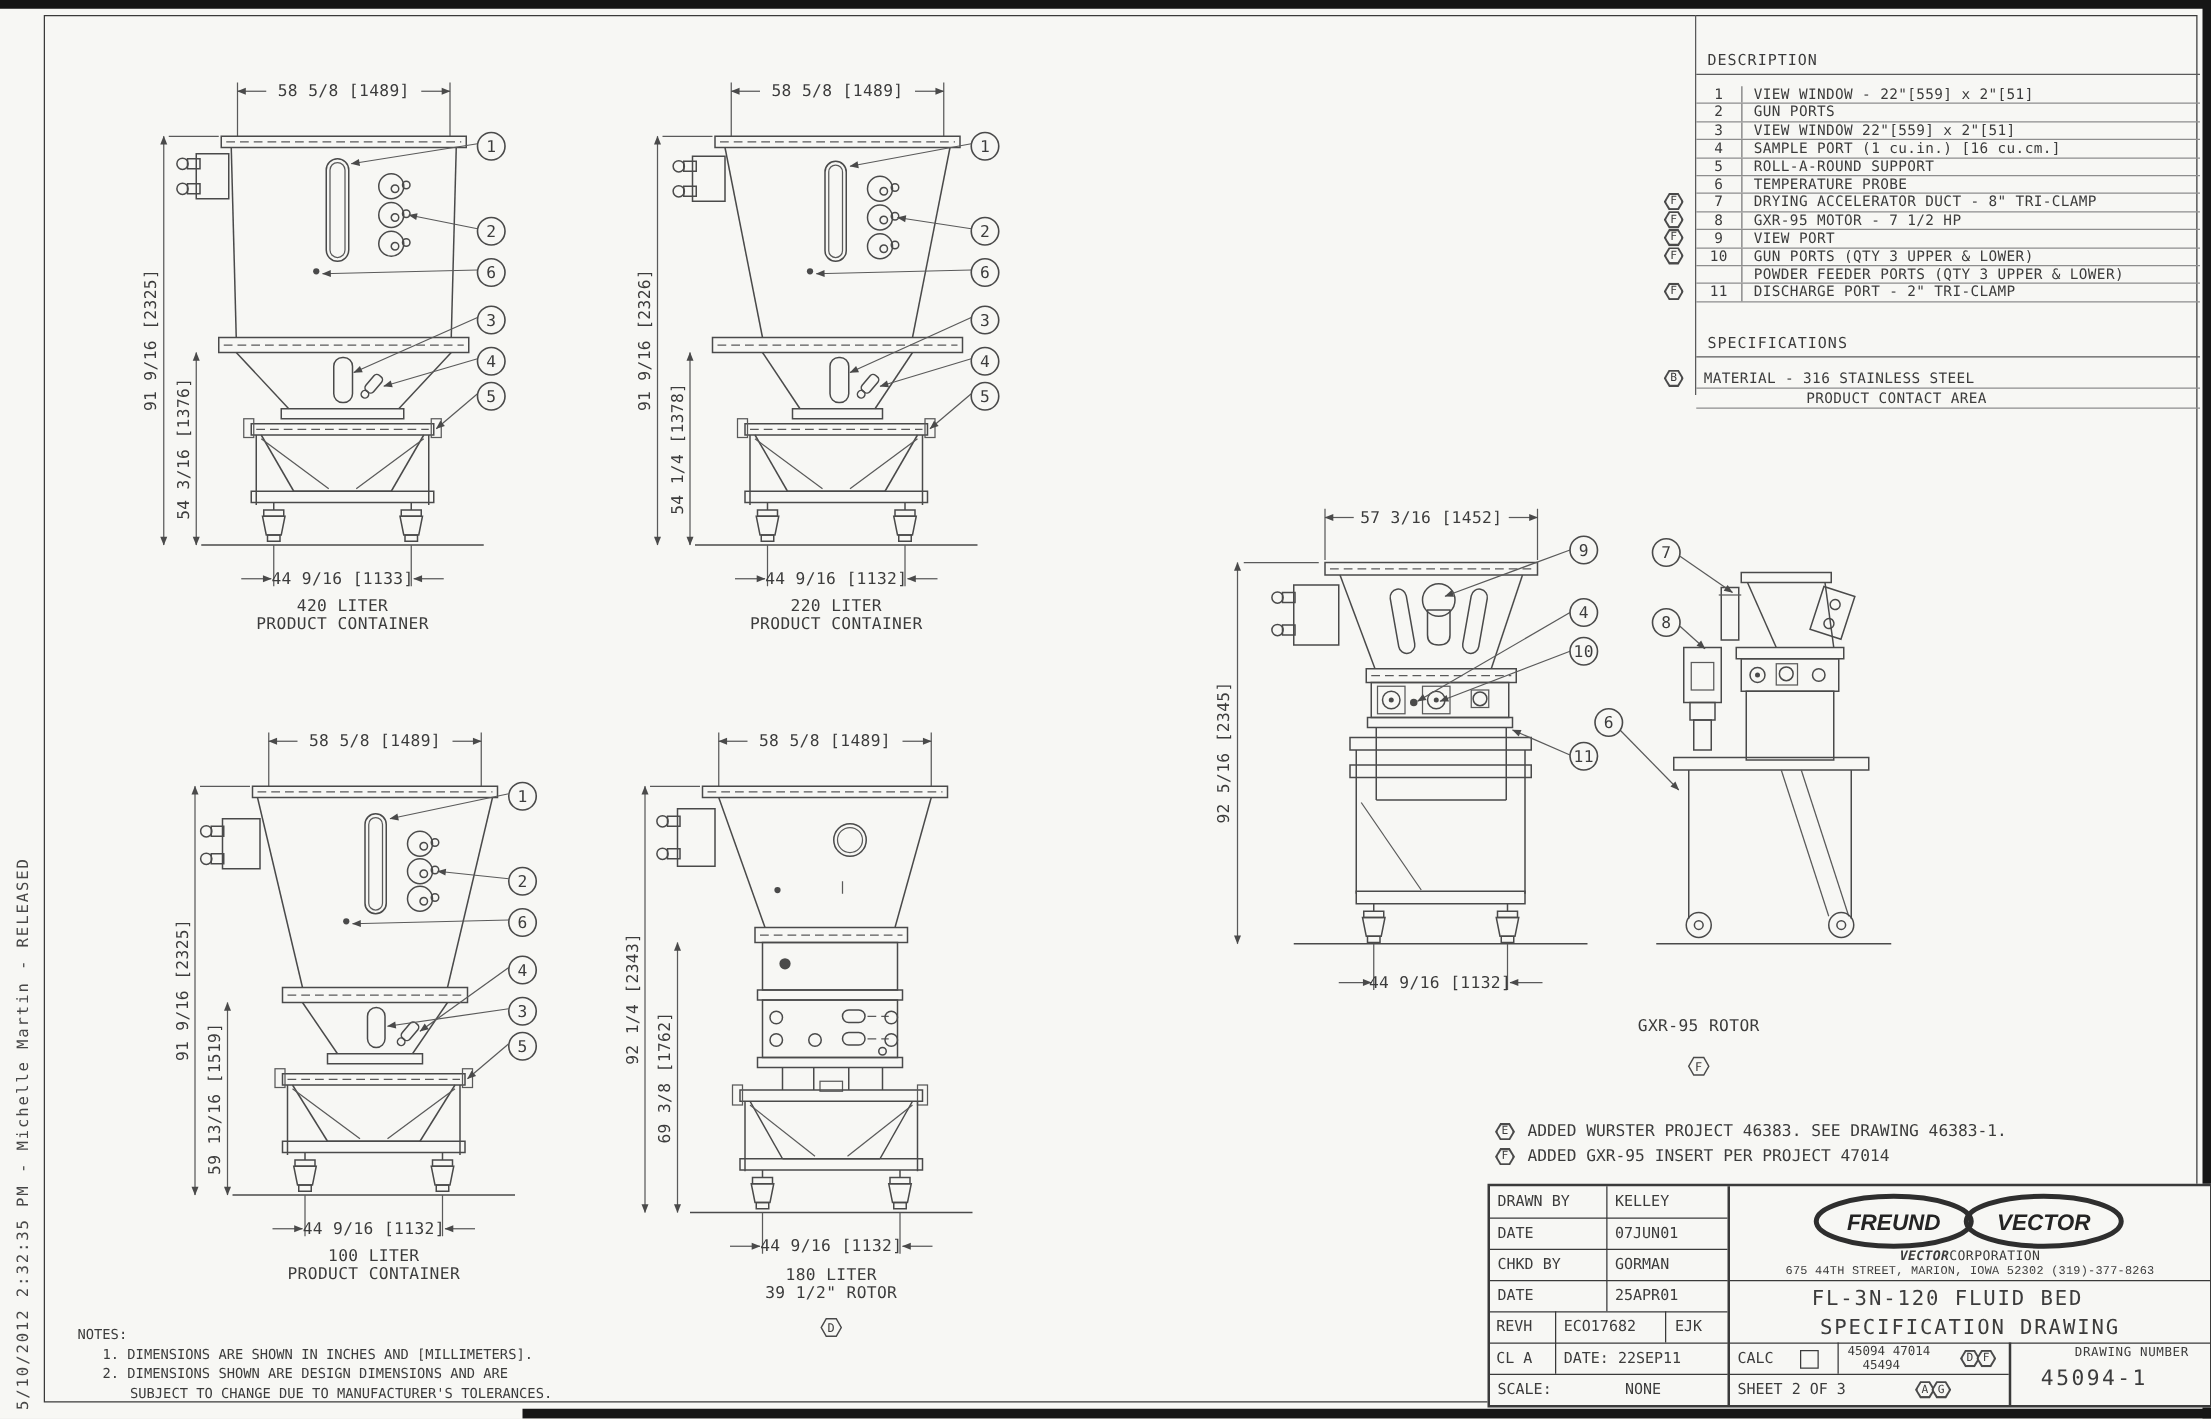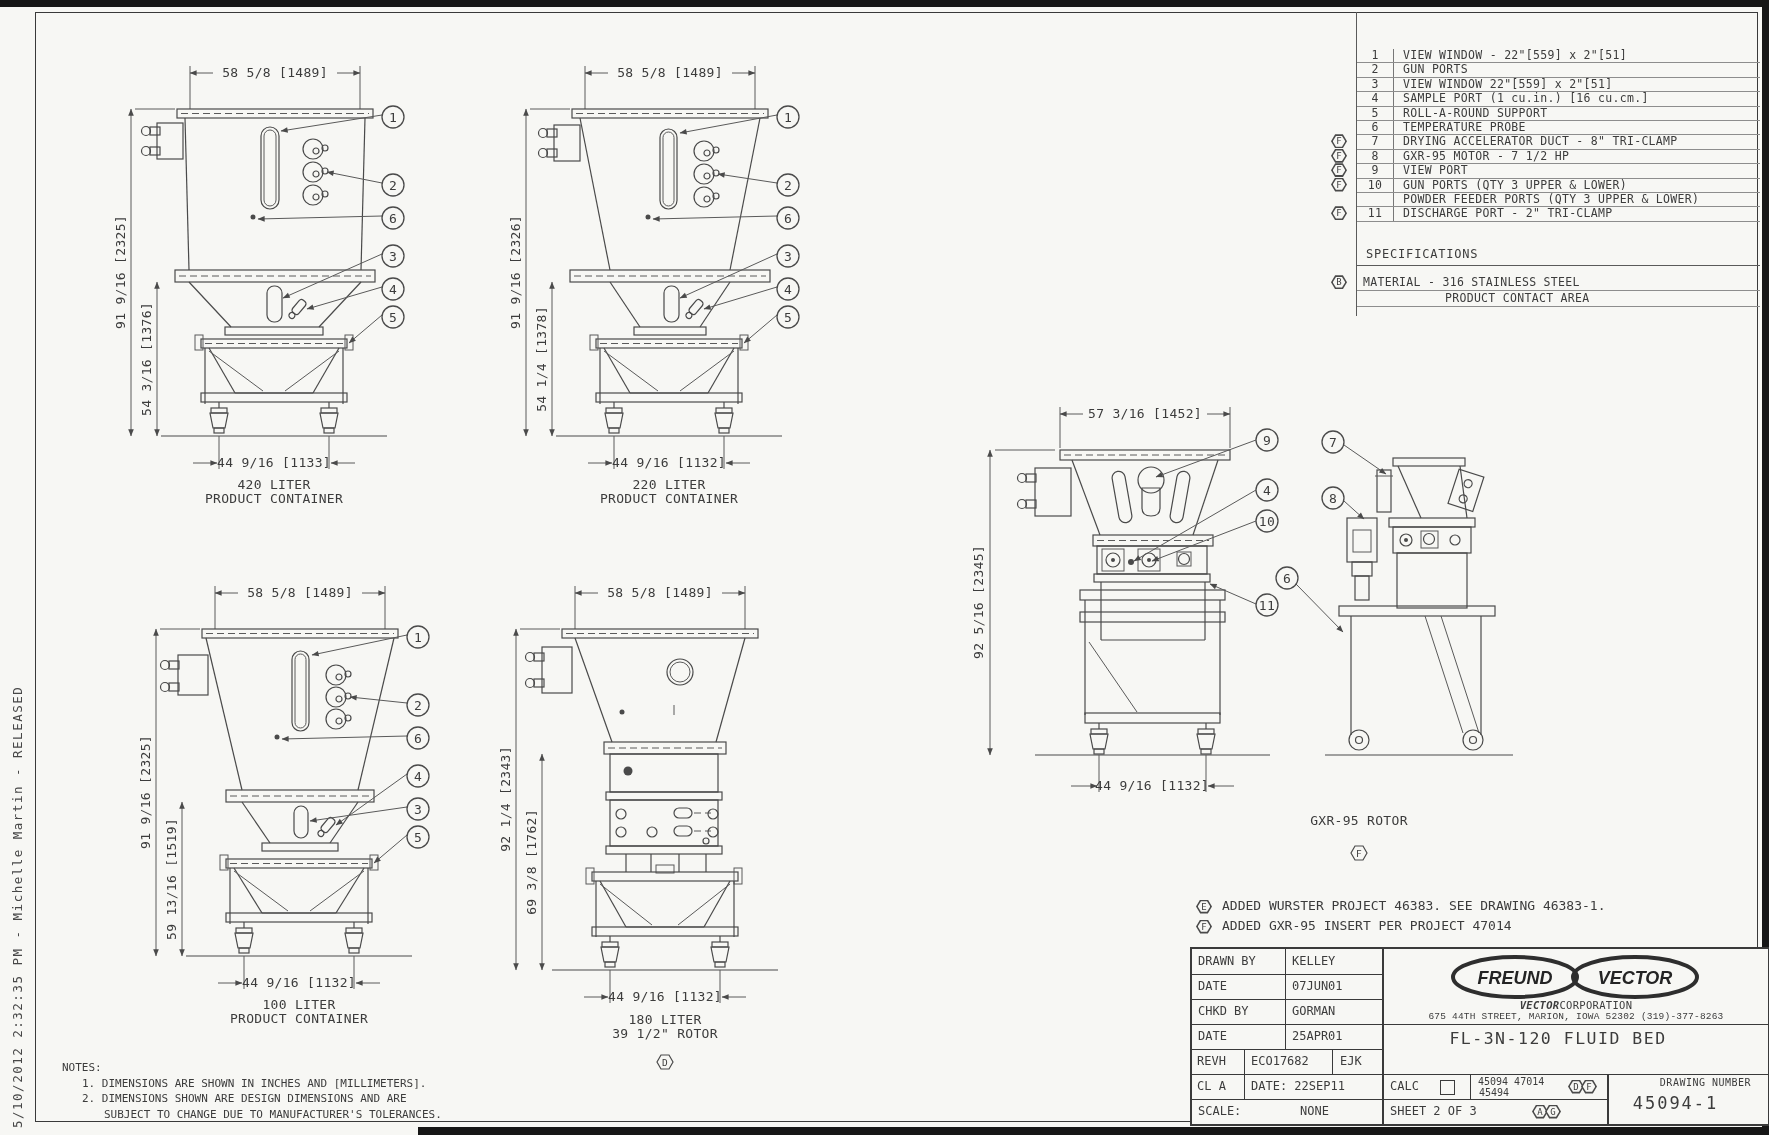--- a/index.html
+++ b/index.html
@@ -577,20 +577,21 @@
     </g>
     <text x="494" y="475" class="t tc">GXR-95 ROTOR</text>
     <g>
       <polygon points="490,496 498,496 502,503 498,510 490,510 486,503" class="ln"></polygon>
       <text x="494" y="506.5" class="t tc" style="font-size:9.5px">F</text>
     </g>
   </svg>
 
   <div class="abs desc-vline"></div>
   <div class="abs cad" id="desc">
+    <div class="dhdr">DESCRIPTION</div>
     <div class="dgap"></div>
     <div class="drow">
         <span class="num">1</span>
         <span class="txt">VIEW WINDOW - 22"[559] x 2"[51]</span>
       </div>
     <div class="drow">
         <span class="num">2</span>
         <span class="txt">GUN PORTS</span>
       </div>
     <div class="drow">
@@ -694,28 +695,29 @@
     <svg style="left:255px;top:4px" width="256" height="48">
       <ellipse cx="68" cy="24" rx="62" ry="20" fill="none" stroke="#2e2e2e" stroke-width="4"></ellipse>
       <ellipse cx="188" cy="24" rx="62" ry="20" fill="none" stroke="#2e2e2e" stroke-width="4"></ellipse>
       <text x="68" y="31" text-anchor="middle" style="font:italic 700 18px 'Liberation Sans',sans-serif;fill:#242424">FREUND</text>
       <text x="188" y="31" text-anchor="middle" style="font:italic 700 18px 'Liberation Sans',sans-serif;fill:#242424">VECTOR</text>
     </svg>
     <div class="tb logo-sub" style="left:192px;top:50px;width:384px;line-height:13px"><b>VECTOR</b><span>CORPORATION</span></div>
     <div class="tb addr" style="left:192px;top:62px;width:384px;line-height:12px">675 44TH STREET, MARION, IOWA 52302 (319)-377-8263</div>
     <div class="tb-line" style="left:190px;top:75px;width:386px;height:1.3px"></div>
     <div class="tb proj-title" style="left:192px;top:78px;width:348px">FL-3N-120 FLUID BED</div>
+    <div class="tb proj-title" style="left:192px;top:101px;width:384px">SPECIFICATION DRAWING</div>
     <div class="tb-line" style="left:190px;top:125px;width:386px;height:1.3px"></div>
     <div class="tb-line" style="left:278px;top:125px;width:1.2px;height:25px"></div>
     <div class="tb-line" style="left:415px;top:125px;width:1.5px;height:50px"></div>
     <div class="tb-line" style="left:190px;top:150px;width:225px;height:1.3px"></div>
     <div class="tb" style="left:198px;top:125px">CALC</div>
     <div class="chkbox" style="left:248px;top:131px"></div>
     <div class="tb tb-sm" style="left:286px;top:127px">45094  47014</div>
-    <div class="tb tb-sm" style="left:287px;top:138px">45494</div>
+    <div class="tb tb-sm" style="left:298px;top:138px">45494</div>
     <div class="tb" style="left:376px;top:130px;line-height:14px"><span class="hex"><i></i><b>D</b></span><span class="hex" style="margin-left:-3px"><i></i><b>F</b></span></div>
     <div class="tb" style="left:198px;top:150px">SHEET  2  OF  3</div>
     <div class="tb" style="left:340px;top:155px;line-height:14px"><span class="hex"><i></i><b>A</b></span><span class="hex" style="margin-left:-3px"><i></i><b>G</b></span></div>
     <div class="tb dnum-lbl" style="left:435px;top:128px;width:157px;line-height:12px">DRAWING NUMBER</div>
     <div class="tb dnum" style="left:417px;top:142px;width:133px">45094-1</div>
   </div>
 
 </div>
 
 </body></html>

